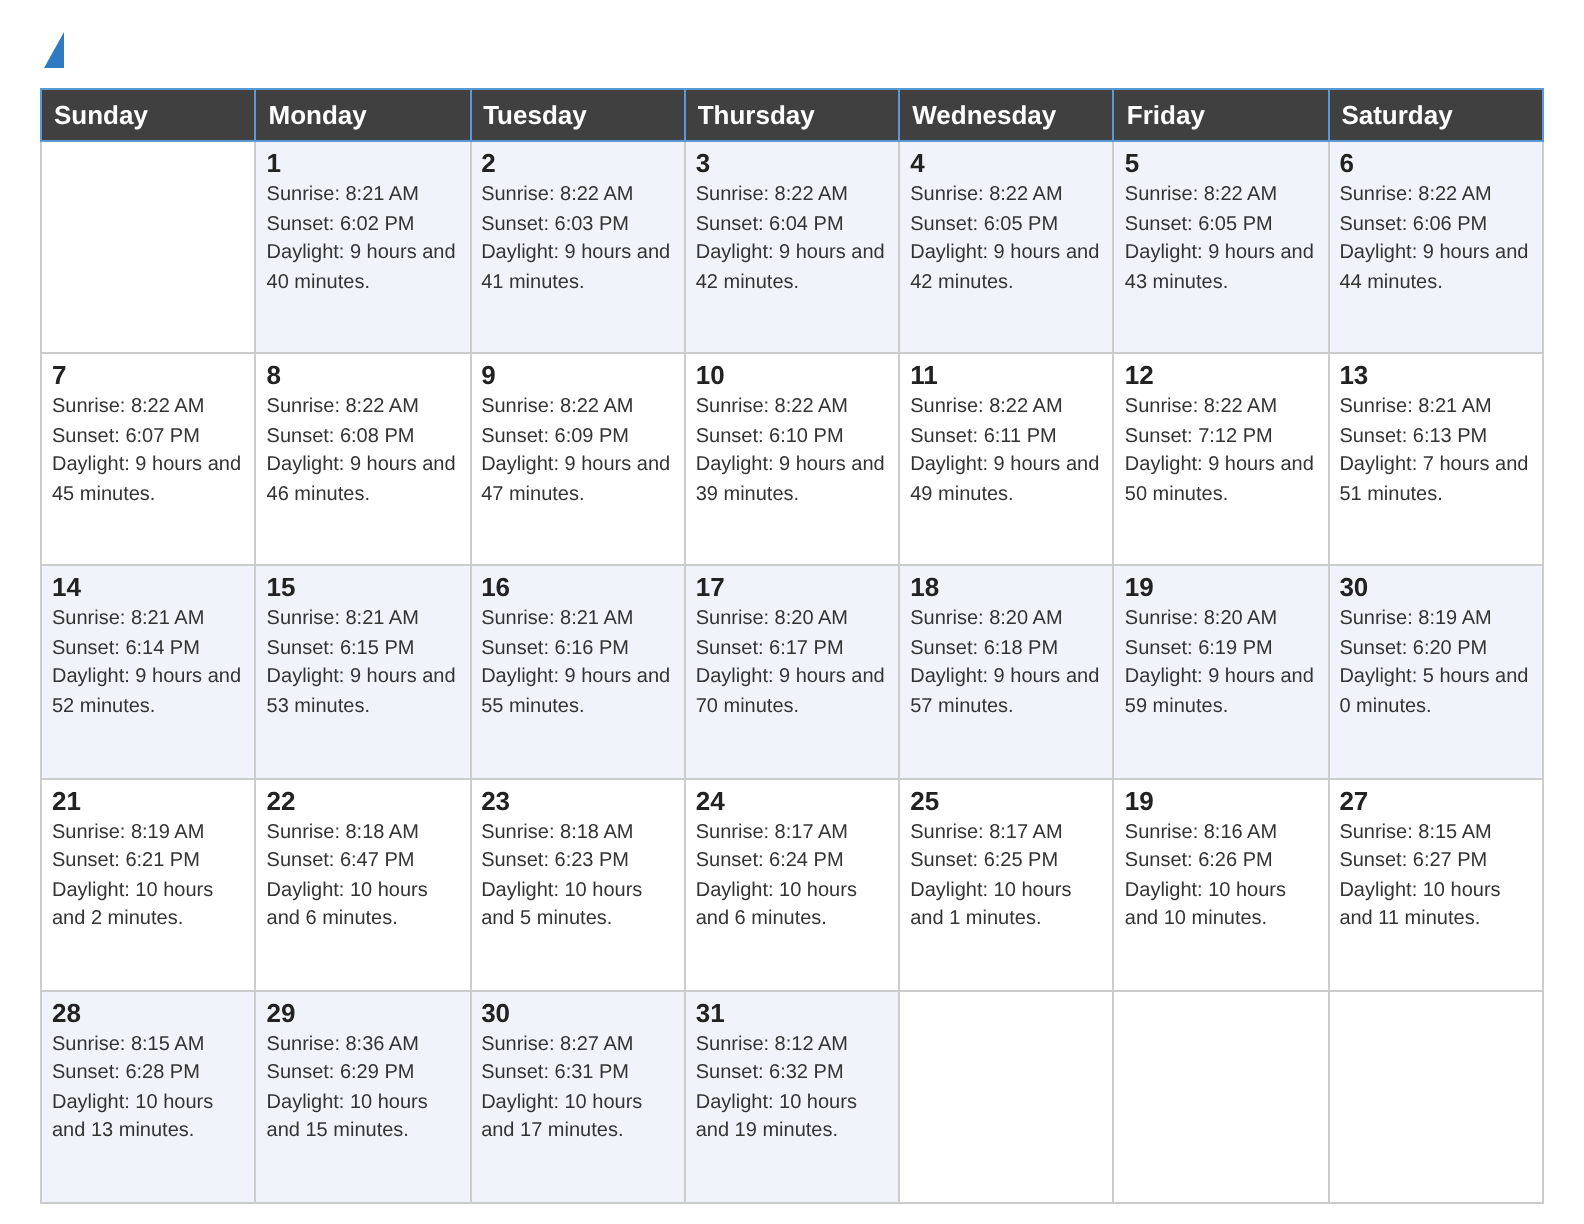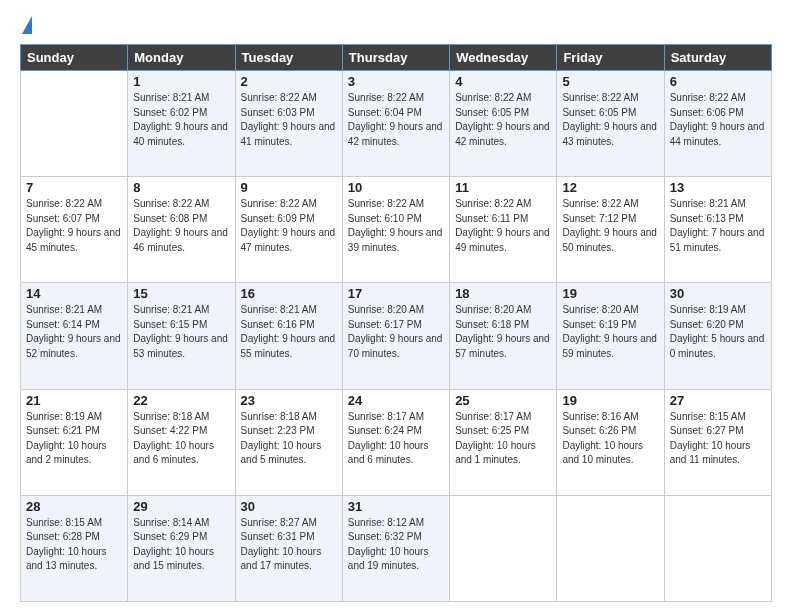--- a/index.html
+++ b/index.html
@@ -223,25 +223,25 @@
             <div class="day-info"><span>Sunrise: 8:19 AM</span><br><span>Sunset: 6:20 PM</span><br><span>Daylight: 5 hours and 0 minutes.</span></div>
           </td>
         </tr>
         <tr>
           <td class="odd-week">
             <div class="day-num">21</div>
             <div class="day-info"><span>Sunrise: 8:19 AM</span><br><span>Sunset: 6:21 PM</span><br><span>Daylight: 10 hours and 2 minutes.</span></div>
           </td>
           <td class="odd-week">
             <div class="day-num">22</div>
-            <div class="day-info"><span>Sunrise: 8:18 AM</span><br><span>Sunset: 4:22 PM</span><br><span>Daylight: 10 hours and 6 minutes.</span></div>
+            <div class="day-info"><span>Sunrise: 8:18 AM</span><br><span>Sunset: 6:47 PM</span><br><span>Daylight: 10 hours and 6 minutes.</span></div>
           </td>
           <td class="odd-week">
             <div class="day-num">23</div>
-            <div class="day-info"><span>Sunrise: 8:18 AM</span><br><span>Sunset: 2:23 PM</span><br><span>Daylight: 10 hours and 5 minutes.</span></div>
+            <div class="day-info"><span>Sunrise: 8:18 AM</span><br><span>Sunset: 6:23 PM</span><br><span>Daylight: 10 hours and 5 minutes.</span></div>
           </td>
           <td class="odd-week">
             <div class="day-num">24</div>
             <div class="day-info"><span>Sunrise: 8:17 AM</span><br><span>Sunset: 6:24 PM</span><br><span>Daylight: 10 hours and 6 minutes.</span></div>
           </td>
           <td class="odd-week">
             <div class="day-num">25</div>
             <div class="day-info"><span>Sunrise: 8:17 AM</span><br><span>Sunset: 6:25 PM</span><br><span>Daylight: 10 hours and 1 minutes.</span></div>
           </td>
           <td class="odd-week">
@@ -253,21 +253,21 @@
             <div class="day-info"><span>Sunrise: 8:15 AM</span><br><span>Sunset: 6:27 PM</span><br><span>Daylight: 10 hours and 11 minutes.</span></div>
           </td>
         </tr>
         <tr>
           <td class="even-week">
             <div class="day-num">28</div>
             <div class="day-info"><span>Sunrise: 8:15 AM</span><br><span>Sunset: 6:28 PM</span><br><span>Daylight: 10 hours and 13 minutes.</span></div>
           </td>
           <td class="even-week">
             <div class="day-num">29</div>
-            <div class="day-info"><span>Sunrise: 8:14 AM</span><br><span>Sunset: 6:29 PM</span><br><span>Daylight: 10 hours and 15 minutes.</span></div>
+            <div class="day-info"><span>Sunrise: 8:36 AM</span><br><span>Sunset: 6:29 PM</span><br><span>Daylight: 10 hours and 15 minutes.</span></div>
           </td>
           <td class="even-week">
             <div class="day-num">30</div>
             <div class="day-info"><span>Sunrise: 8:27 AM</span><br><span>Sunset: 6:31 PM</span><br><span>Daylight: 10 hours and 17 minutes.</span></div>
           </td>
           <td class="even-week">
             <div class="day-num">31</div>
             <div class="day-info"><span>Sunrise: 8:12 AM</span><br><span>Sunset: 6:32 PM</span><br><span>Daylight: 10 hours and 19 minutes.</span></div>
           </td>
           <td class="empty-cell"></td>

